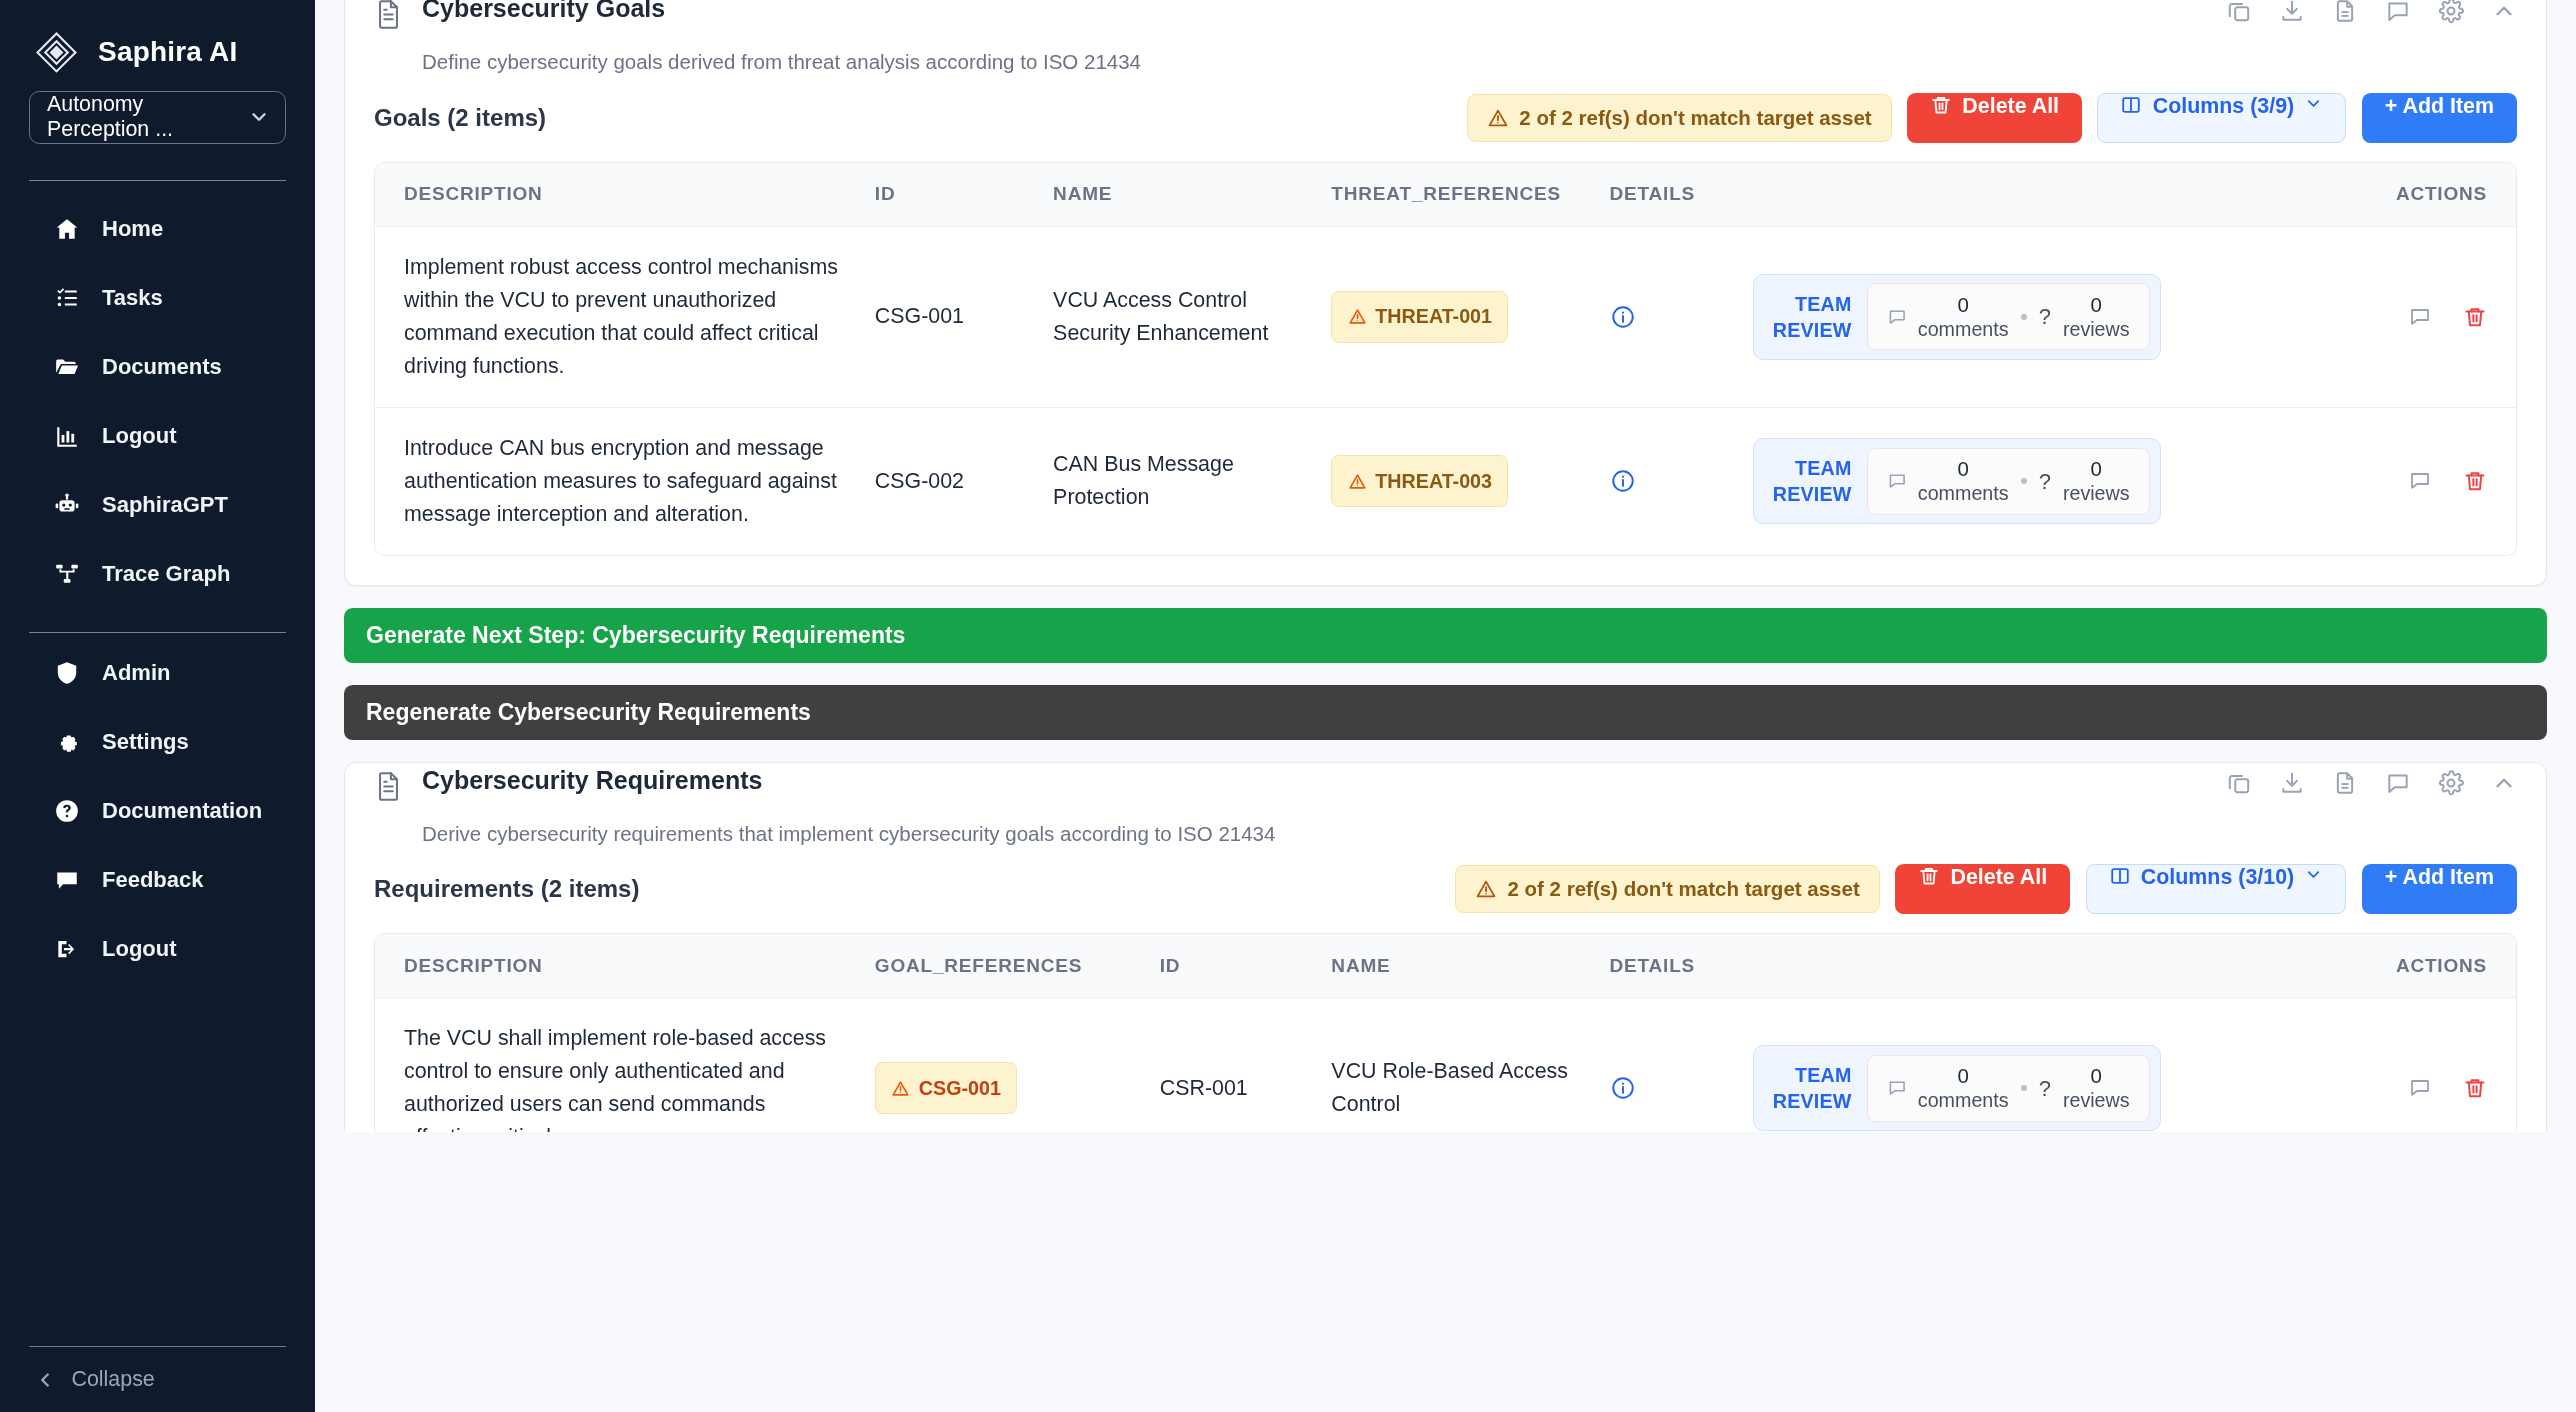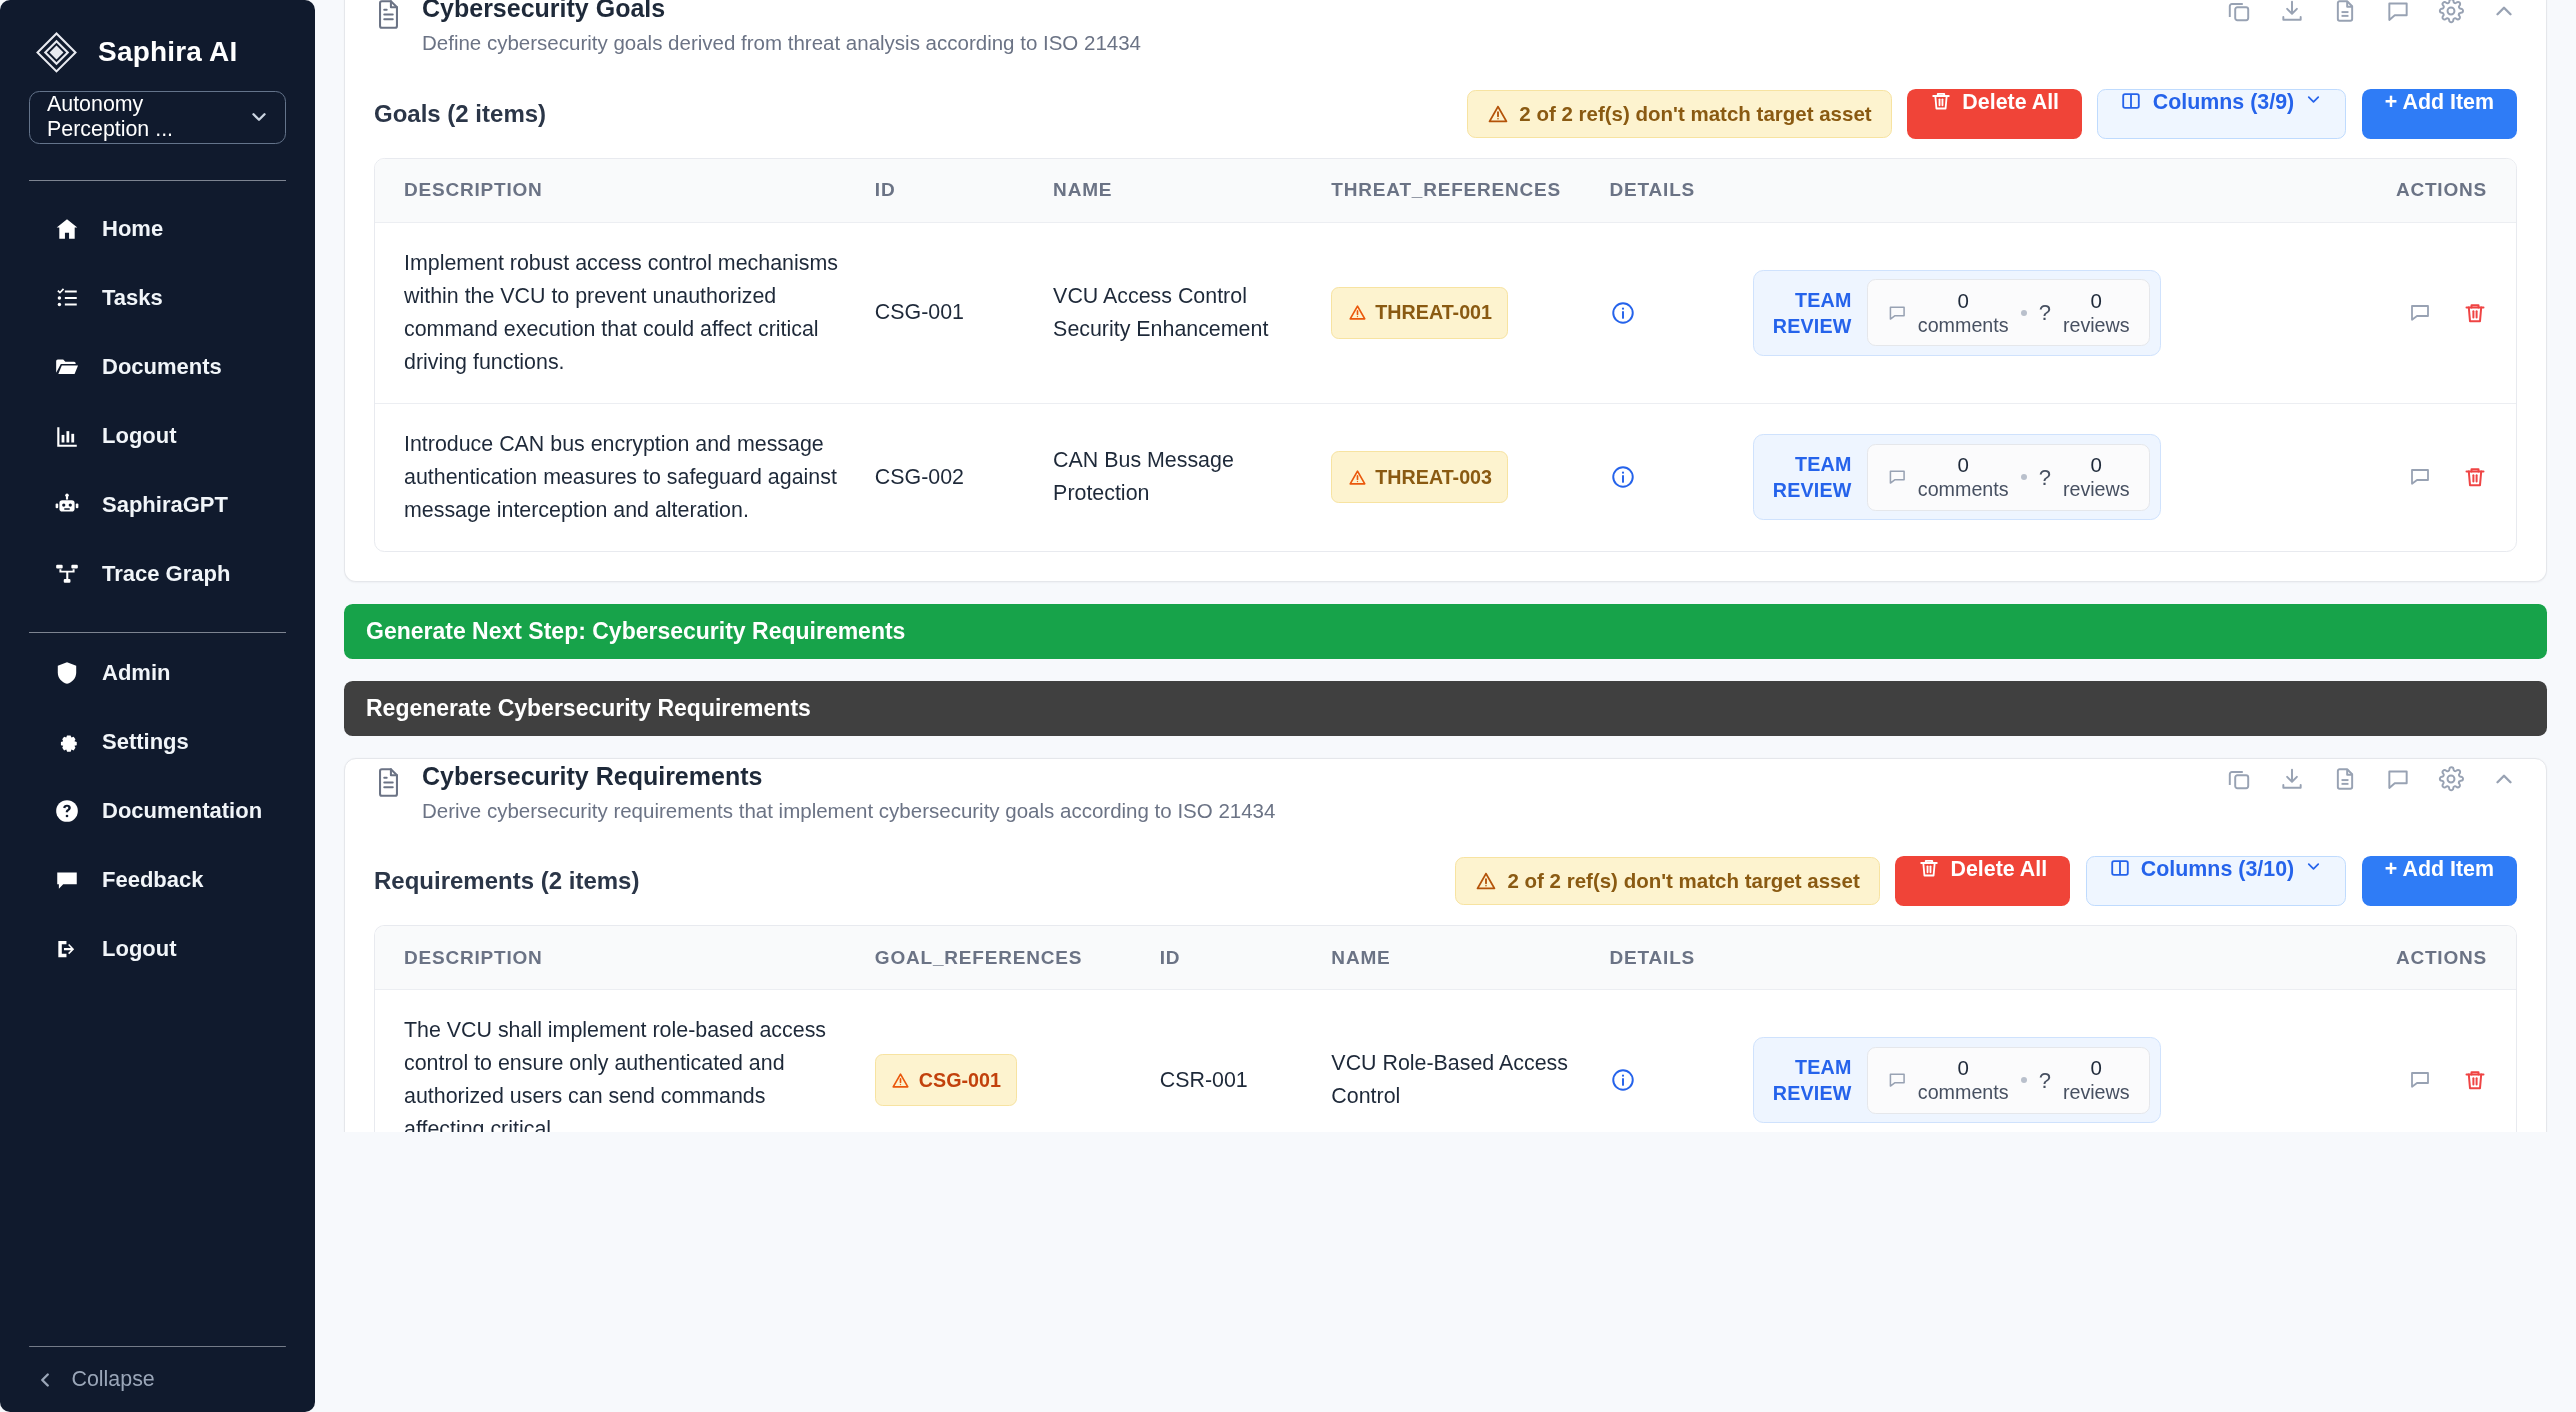--- a/index.html
+++ b/index.html
@@ -12,21 +12,20 @@
   .app { display: flex; width: 2576px; height: 1412px; }
 
   
   .sidebar {
     width: 315px; min-width: 315px; height: 1412px;
     background: #111827; background: #101a2d;
     color: #ffffff;
     display: flex; flex-direction: column;
     padding: 0 0 0 0;
     position: relative;
-    border-radius: 10px;
   }
   .brand {
     display: flex; align-items: center; gap: 19px;
     padding: 22px 0 0 34px;
     height: 82px;
   }
   .brand-logo { width: 45px; height: 45px; flex: 0 0 45px; }
   .brand-name { font-size: 28px; font-weight: 700; letter-spacing: 0.2px; color:#fff; }
 
   .project-select {
@@ -86,21 +85,21 @@
   .card.top { border-top: none; border-radius: 0 0 12px 12px; margin-top: -8.6px;}
 
   .card-head {
     display:flex; align-items:flex-start; justify-content:space-between;
     padding: 0 29px 0 29px;
     min-height: 82px;
   }
   .card-head-left { display:flex; gap: 19px; align-items:flex-start; padding-top: 0px; }
   .doc-ico { margin-top: 6.8px; flex: 0 0 29px; }
   .card-title { font-size: 25px; font-weight: 700; color:#1e2939; line-height: 34px; }
-  .card-sub { font-size: 20.5px; color:#6b7385; line-height: 31px; margin-top: 2px; text-align: center; }
+  .card-sub { font-size: 20.5px; color:#6b7385; line-height: 31px; margin-top: 21px; text-align: center; }
   .card-head-icons { display:flex; align-items:center; gap: 27px; padding-top: 6.8px; }
   .hicon { cursor:pointer; display:flex; }
   .hicon svg { stroke:#98a2b3; }
 
   .toolbar {
     display:flex; align-items:center; justify-content:space-between;
     padding: 15.4px 29px 19px 29px;
   }
   .toolbar-title { font-size: 24px; font-weight:600; color:#2b3648; }
   .toolbar-right { display:flex; align-items:center; gap: 15.4px; }

